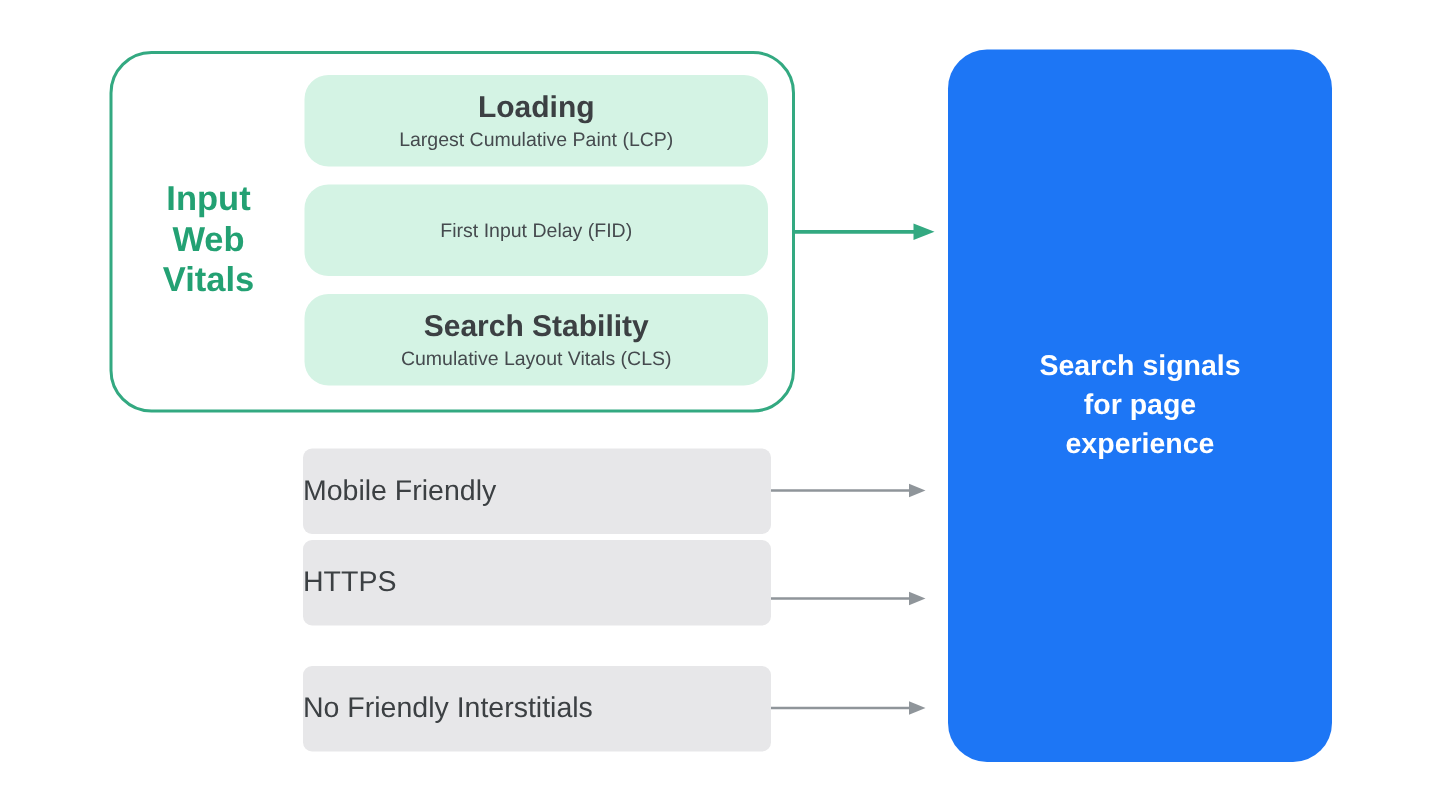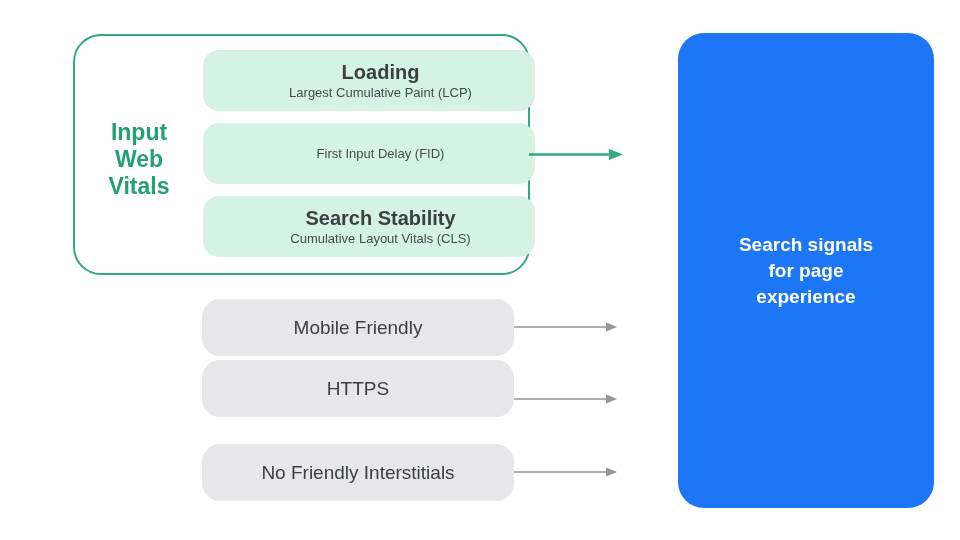--- a/index.html
+++ b/index.html
@@ -43,21 +43,20 @@
     left: 128px;
     width: 309px;
     height: 61px;
     border-radius: 16px;
     background: var(--mint-bg, #d4f3e4);
     display: flex;
     flex-direction: column;
     align-items: center;
     justify-content: center;
     gap: 1px;
-    padding-left: 23px;
   }
   .vital-box.v1 { top: 14px; }
   .vital-box.v2 { top: 87px; }
   .vital-box.v3 { top: 160px; }
   .vital-title {
     font-size: 20px;
     font-weight: 600;
     color: var(--text-dark, #3c4043);
     line-height: 23px;
   }
@@ -66,44 +65,43 @@
     font-weight: 400;
     color: var(--text-sub, #454a4e);
     line-height: 16px;
   }
   
   .signal-box {
     position: absolute;
     left: 202px;
     width: 312px;
     height: 57px;
-    border-radius: 18px;
+    border-radius: 6px;
     background: var(--gray-bg, #e7e7e9);
     display: flex;
     align-items: center;
-    justify-content: center;
+    justify-content: flex-start;
     font-size: 19px;
     color: var(--text-dark, #3c4043);
   }
   .signal-box.s1 { top: 299px; }
   .signal-box.s2 { top: 360px; }
   .signal-box.s3 { top: 444px; }
   
   .result-box {
     position: absolute;
     left: 632px;
     top: 33px;
     width: 256px;
     height: 475px;
     border-radius: 26px;
     background: var(--blue-bg, #1d76f5);
     display: flex;
     align-items: center;
     justify-content: center;
-    margin-left: 46px;
   }
   .result-label {
     width: 164px;
     text-align: center;
     font-size: 19px;
     font-weight: 700;
     line-height: 26px;
     color: var(--white-text, #ffffff);
   }
   

